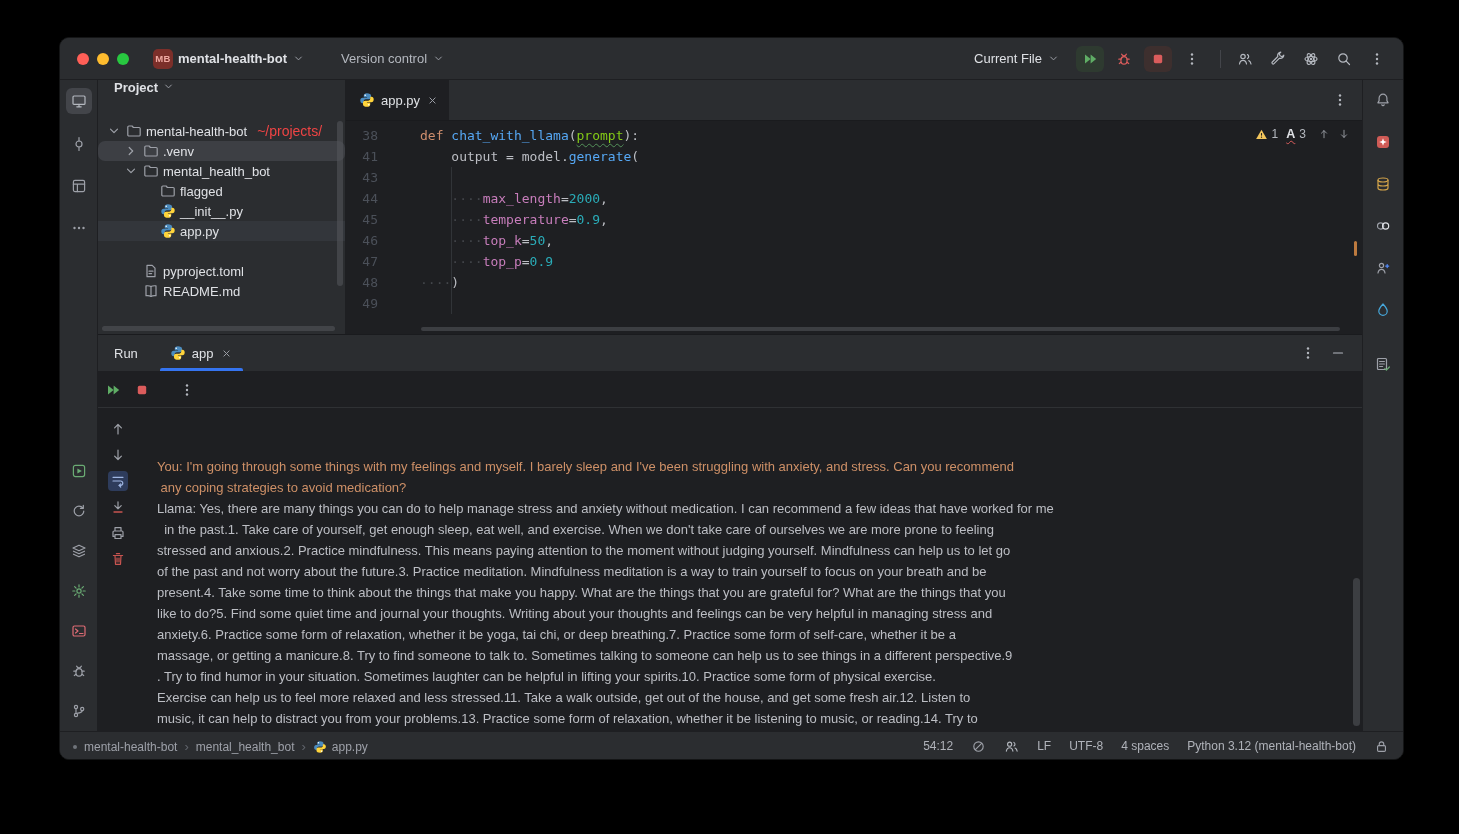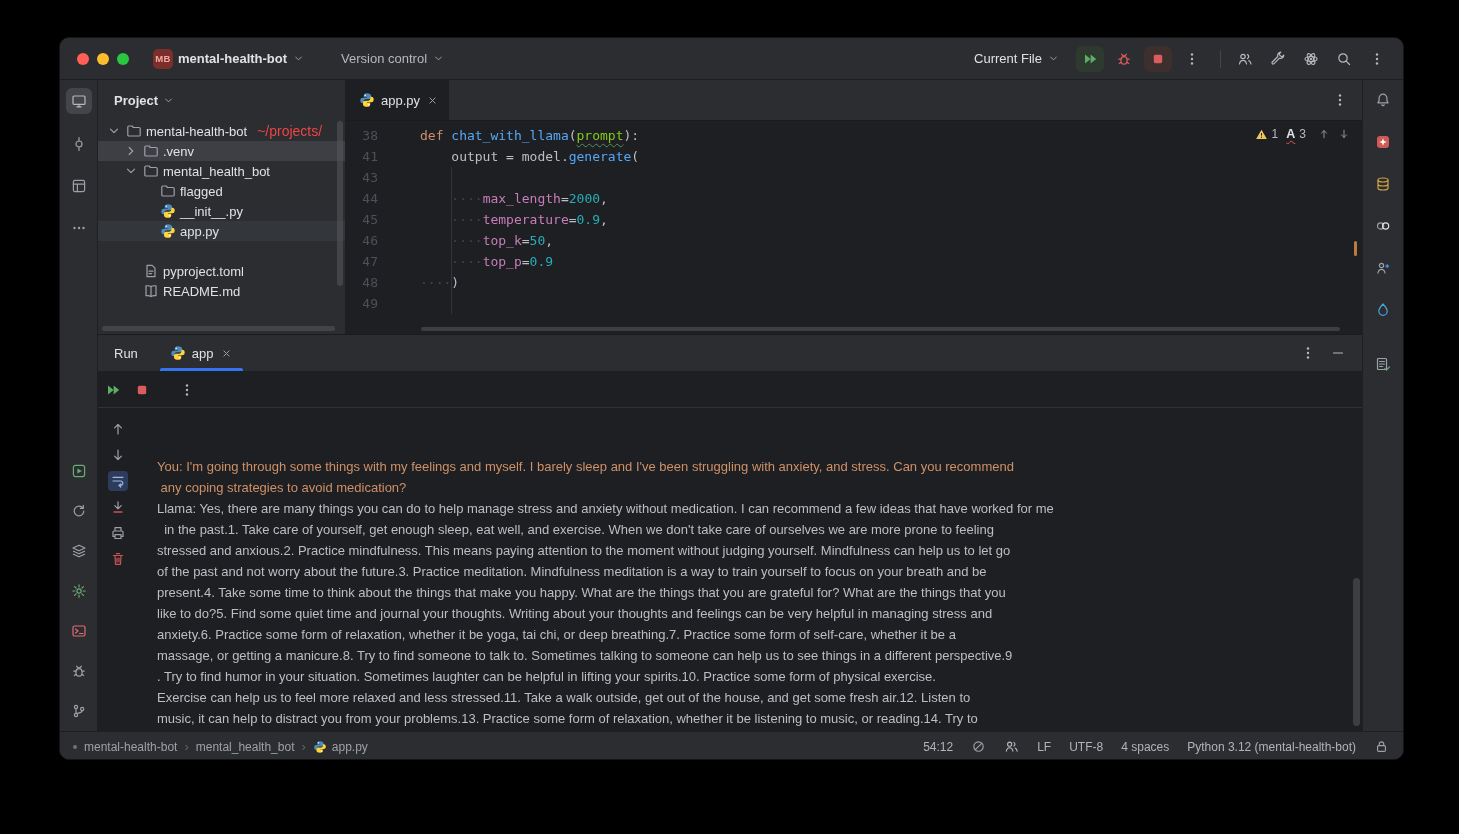--- a/index.html
+++ b/index.html
@@ -39,21 +39,21 @@
   .strip-top{position:absolute;top:8px;left:0;right:0;display:flex;flex-direction:column;align-items:center;gap:18px}
   .strip-bottom{position:absolute;bottom:8px;left:0;right:0;display:flex;flex-direction:column;align-items:center;gap:16px}
   .strip-btn{width:24px;height:24px;display:flex;align-items:center;justify-content:center;border-radius:6px}
   .strip-btn.active{background:#43454a;width:26px;height:26px}
   .strip-btn.pushed{margin-top:12px}
   .center{flex:1;display:flex;flex-direction:column;min-width:0}
   .top-row{height:254px;display:flex;min-height:0}
 
   
   .project-panel{width:248px;flex:none;background:#2b2d30;border-right:1px solid #1e1f22;position:relative;display:flex;flex-direction:column}
-  .panel-header{height:41px;display:flex;align-items:center;gap:4px;padding-left:16px}
+  .panel-header{height:41px;display:flex;align-items:flex-start;gap:4px;padding-left:16px}
   .panel-title{font-size:13px;font-weight:700;color:#dfe1e5}
   .tree{font-size:13px;color:#dfe1e5}
   .tree-row{height:20px;display:flex;align-items:center;gap:4px;white-space:nowrap;overflow:hidden}
   .tree-row.selected{background:#3d3f44}
   .tree-row.active{background:#33363b}
   .chev{width:16px;height:16px;display:inline-flex;flex:none}
   .chev svg{width:100%;height:100%}
   .tree-label{color:#dfe1e5}
   .tree-suffix{color:#ef4444;margin-left:6px;font-size:14px}
   .scroll{position:absolute;background:#55575c;opacity:.55;border-radius:3px}
@@ -101,21 +101,21 @@
   .console-line.user{color:#ce9067}
   .console-vscroll{position:absolute;right:2px;top:170px;width:7px;height:148px;background:#55575c;opacity:.55;border-radius:3.5px}
 
   
   .statusbar{height:30px;flex:none;background:#2b2d30;border-top:1px solid #1e1f22;display:flex;align-items:center;padding:0 14px 0 13px;font-size:12px;color:#9da0a8}
   .bc-dot{width:4px;height:4px;border-radius:50%;background:#6f737a;margin-right:7px}
   .breadcrumbs{display:flex;align-items:center}
   .bc-item{display:inline-flex;align-items:center;gap:5px;color:#9da0a8}
   .bc-item .icon{width:14px;height:14px}
   .bc-sep{color:#60646b;margin:0 7px;font-size:13px}
-  .status-right{margin-left:auto;display:flex;align-items:center;gap:18px;color:#b0b3ba}
+  .status-right{margin-left:auto;display:flex;gap:18px;color:#b0b3ba}
   .status-right .icon{width:15px;height:15px}
 </style>
 </head>
 <body>
 
 <div class="screen">
   <div class="window">
 
     <div class="titlebar">
       <div class="traffic">
@@ -355,21 +355,21 @@
                     </svg>
                   </span>
                   <span class="icon">
                     <svg viewBox="0 0 16 16">
                       <path stroke="#9da0a8" stroke-width="1.2" fill="none" stroke-linecap="round" stroke-linejoin="round" d="M1.8 4.1c0-.6.5-1.1 1.1-1.1h3.2l1.3 1.5h5.7c.6 0 1.1.5 1.1 1.1v6.3c0 .6-.5 1.1-1.1 1.1H2.9c-.6 0-1.1-.5-1.1-1.1z"></path>
                     </svg>
                   </span>
                   <span class="tree-label">mental-health-bot</span>
                   <span class="tree-suffix">~/projects/</span>
                 </div>
-                <div class="tree-row selected" style="padding-left: 25px;">
+                <div class="tree-row selected" style="padding-left: 25px; border-radius: 7px;">
                   <span class="icon chev">
                     <svg viewBox="0 0 16 16">
                       <path stroke="#9da0a8" stroke-width="1.2" fill="none" stroke-linecap="round" stroke-linejoin="round" d="M6.2 4.5 9.7 8l-3.5 3.5"></path>
                     </svg>
                   </span>
                   <span class="icon">
                     <svg viewBox="0 0 16 16">
                       <path stroke="#9da0a8" stroke-width="1.2" fill="none" stroke-linecap="round" stroke-linejoin="round" d="M1.8 4.1c0-.6.5-1.1 1.1-1.1h3.2l1.3 1.5h5.7c.6 0 1.1.5 1.1 1.1v6.3c0 .6-.5 1.1-1.1 1.1H2.9c-.6 0-1.1-.5-1.1-1.1z"></path>
                     </svg>
                   </span>

